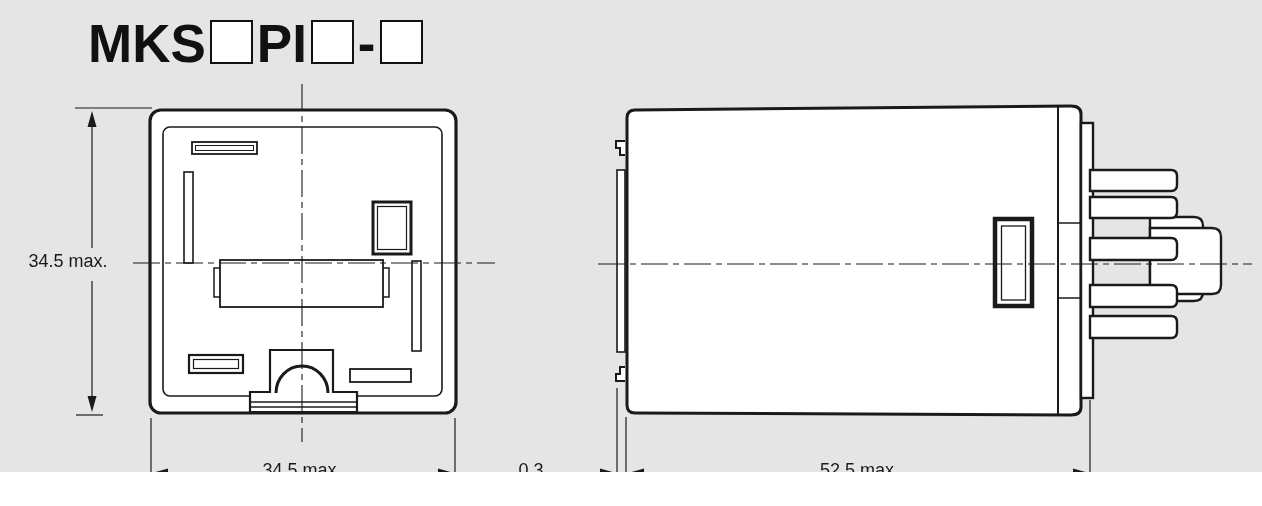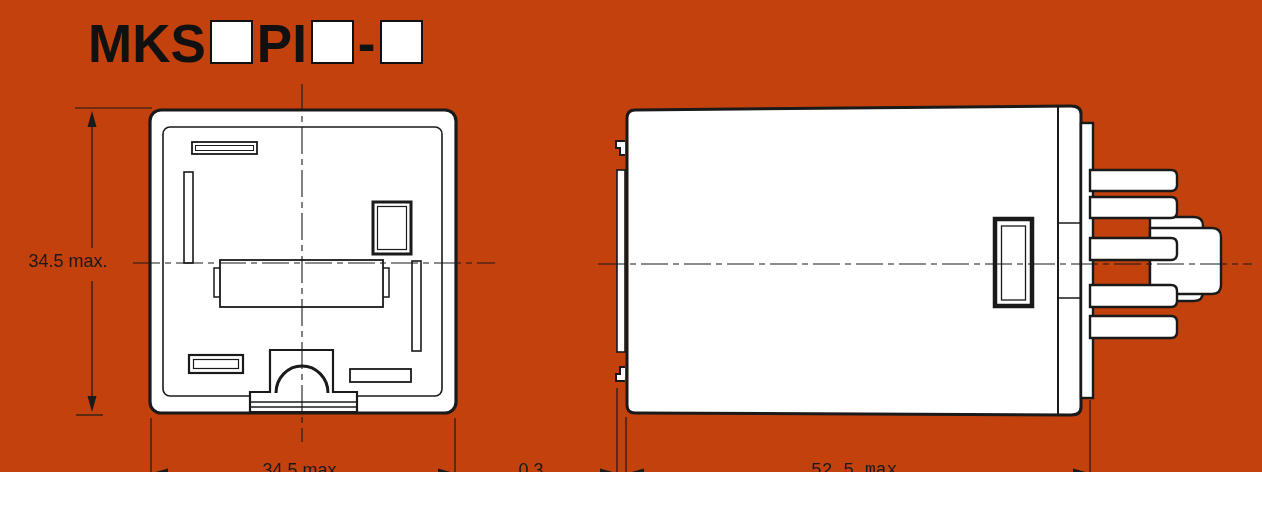--- a/index.html
+++ b/index.html
@@ -1,17 +1,17 @@
 <!DOCTYPE html>
 <html><head>
 <meta charset="utf-8">
 <style>
   html,body{margin:0;padding:0;background:#fff;}
   .canvas{
-    position:relative;width:1262px;height:472px;background:#c2410c;
+    position:relative;width:1262px;height:472px;background:#e5e5e5;
     font-family:"Liberation Sans", sans-serif;color:#1a1a1a;overflow:hidden;
   }
   .drawing{position:absolute;left:0;top:0;}
   .title{position:absolute;left:88px;top:20px;display:flex;align-items:flex-end;}
   .title .t{font-size:53px;font-weight:bold;line-height:0.78;color:#111;white-space:pre;}
   .title .box{width:39px;height:40px;border:2.5px solid #111;margin:0 4px;background:#fff;}
   .dim-label{
     position:absolute;font-size:18px;line-height:1;color:#1a1a1a;
     text-align:center;white-space:nowrap;
   }
@@ -130,14 +130,14 @@
     <span class="box"></span>
     <span class="t">PI</span>
     <span class="box"></span>
     <span class="t">-</span>
     <span class="box"></span>
   </div>
 
   <div class="dim-label" style="left:6px;top:252px;width:124px;">34.5 max.</div>
   <div class="dim-label" style="left:232px;top:461px;width:140px;">34.5 max.</div>
   <div class="dim-label" style="left:506px;top:461px;width:50px;">0.3</div>
-  <div class="dim-label" style="left:789px;top:461px;width:141px;font-family:Liberation Mono, monospace;">52.5 max.</div>
+  <div class="dim-label" style="left:789px;top:461px;width:141px;">52.5 max.</div>
 </div>
 
 </body></html>

